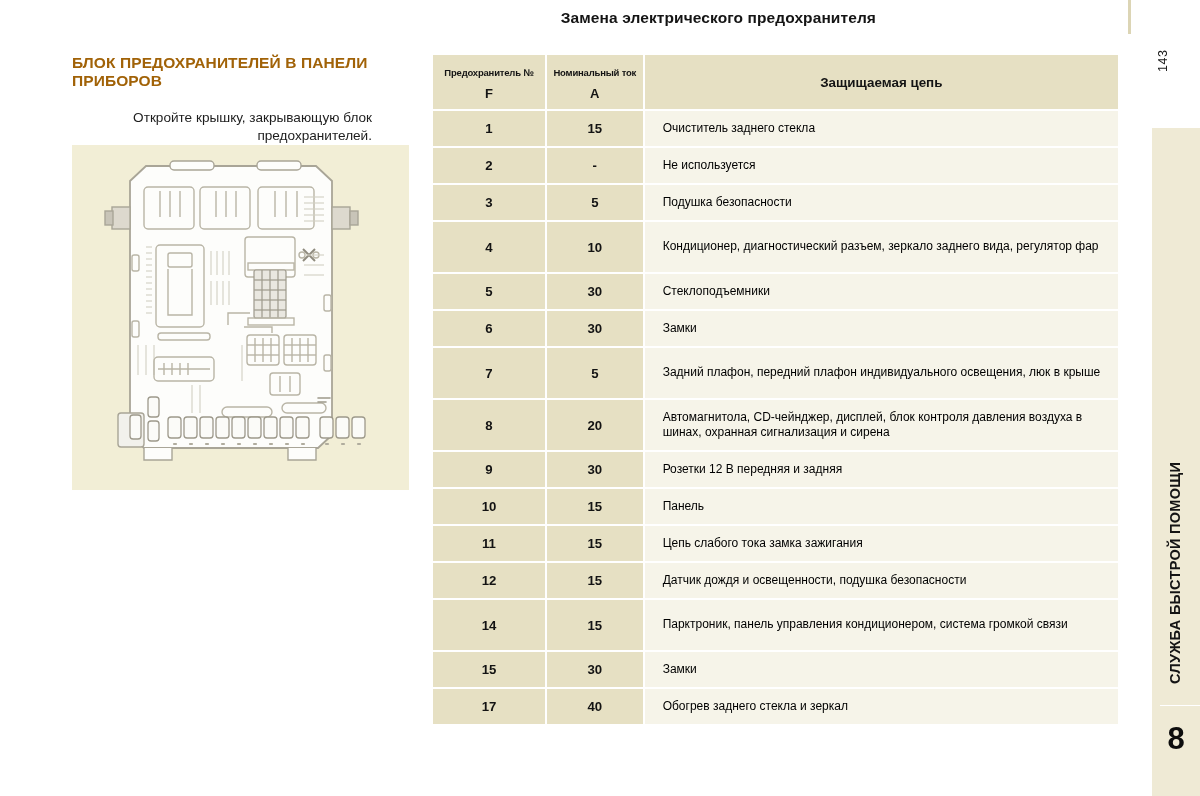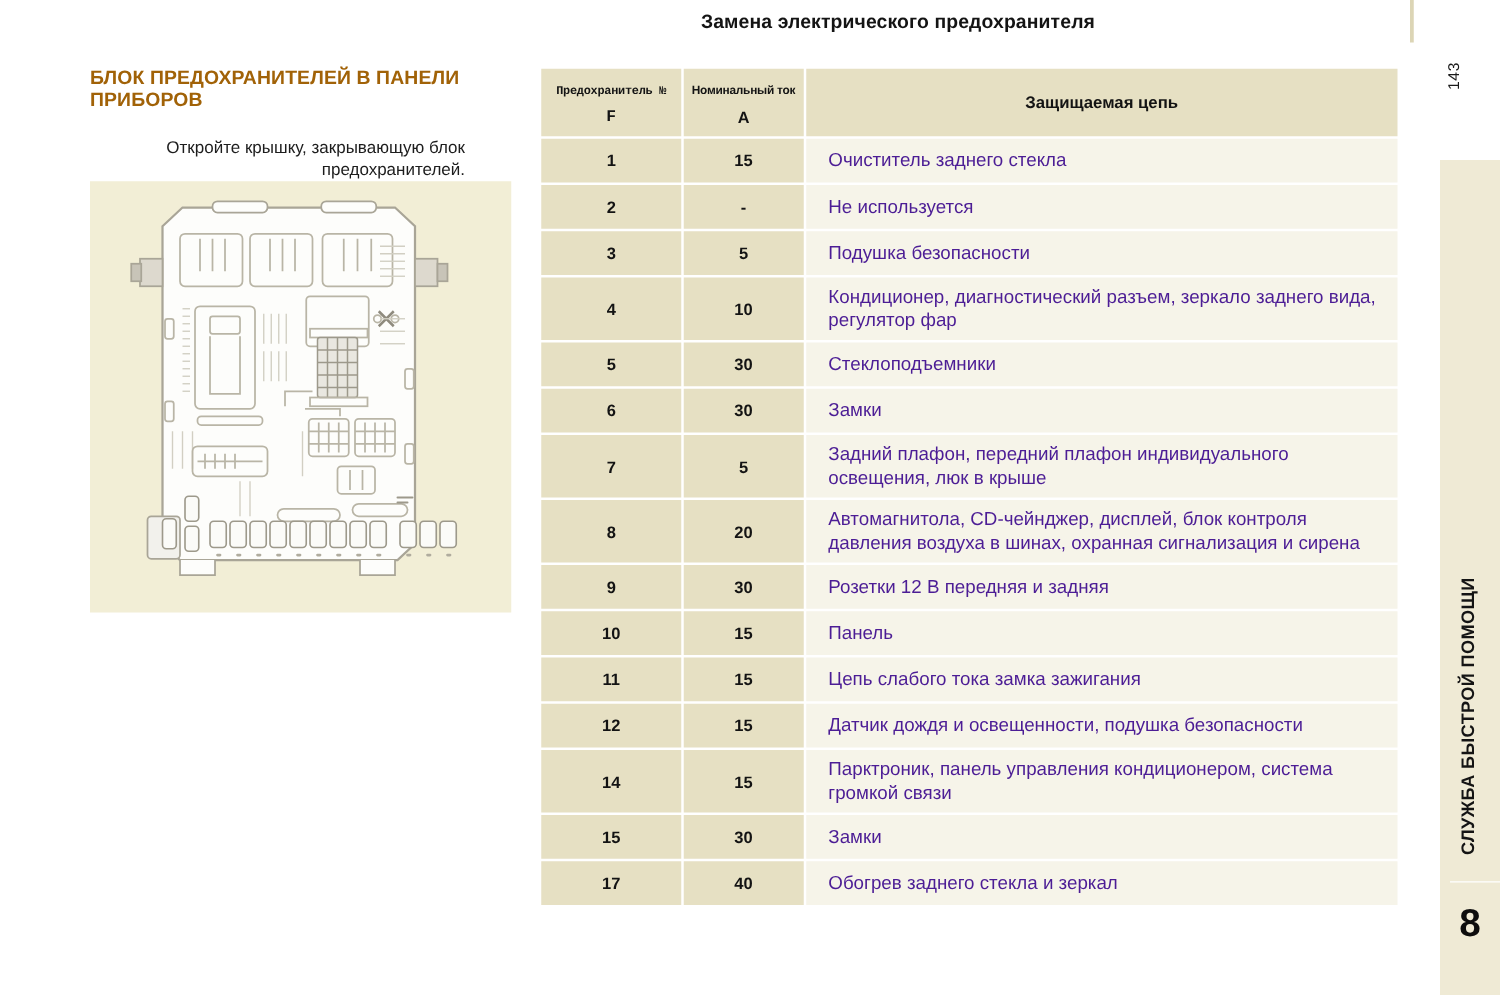--- a/index.html
+++ b/index.html
@@ -92,21 +92,21 @@
     margin: 0;
     vertical-align: middle;
   }
   .thead-cell {
     background: #e6e0c3;
     text-align: center;
     font-weight: bold;
     height: 54px;
     color: #141414;
   }
-  .th-num   { width: 110px; font-family: Liberation Mono, monospace; }
+  .th-num   { width: 110px; }
   .th-amp   { width: 94px; }
   .th-desc  { width: 465px; }
   .th-top {
     display: block;
     font-size: 9.5px;
     font-weight: bold;
     line-height: 1.1;
     letter-spacing: -0.2px;
     margin-top: 5px;
   }
@@ -123,23 +123,23 @@
 
   .cell-num, .cell-amp {
     background: #e6e0c3;
     text-align: center;
     font-size: 13.2px;
     font-weight: bold;
     color: #131313;
   }
   .cell-desc {
     background: #f6f4e9;
-    font-size: 15px;
+    font-size: 12px;
     line-height: 1.28;
-    color: #4c1d95;
+    color: #000000;
     padding: 0 14px 0 18px !important;
   }
   tr.r1 .cell-num, tr.r1 .cell-amp, tr.r1 .cell-desc { height: 35px; }
   tr.r2 .cell-num, tr.r2 .cell-amp, tr.r2 .cell-desc { height: 50px; }
 
   
   #page-number {
     position: absolute;
     left: 1156px;
     top: 72px;

